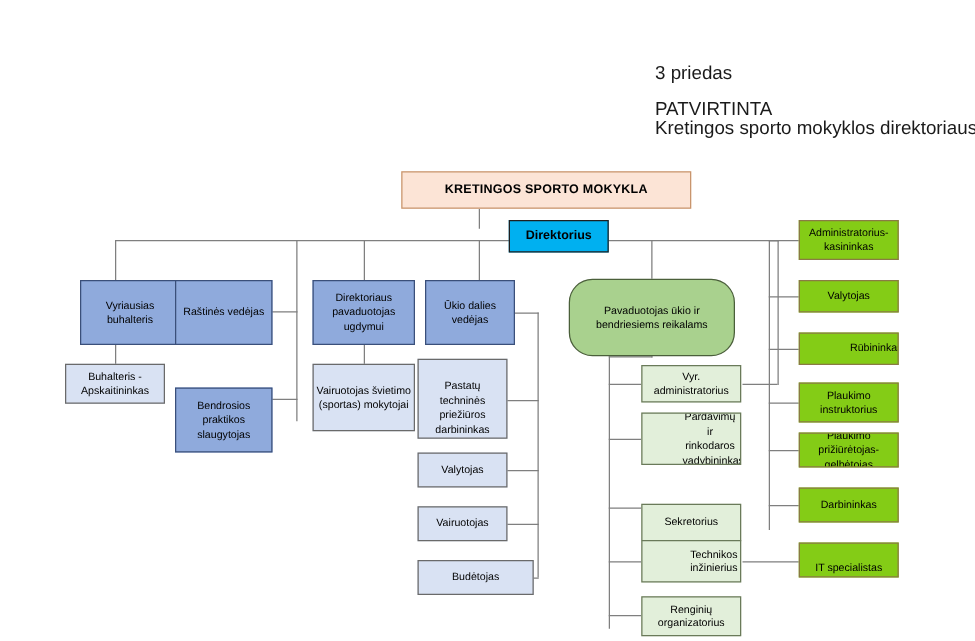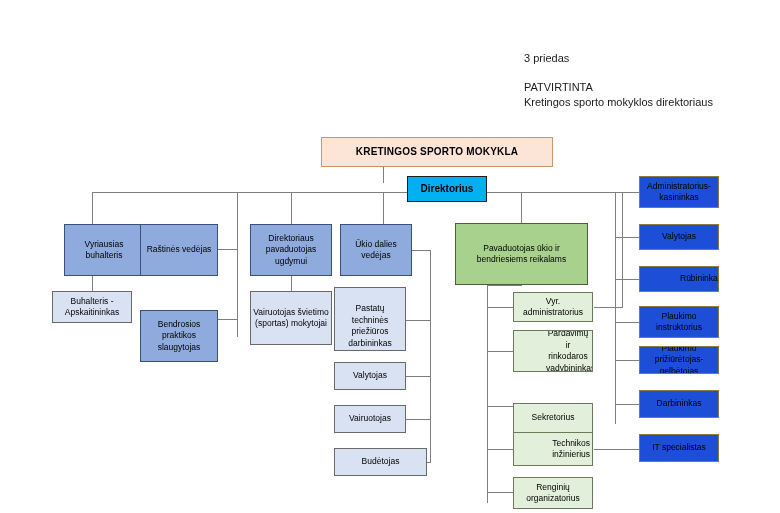--- a/index.html
+++ b/index.html
@@ -4,21 +4,21 @@
 <style>
   html,body{margin:0;padding:0;}
   body{
     width:780px;height:513px;
     background:#ffffff;
     font-family:"Liberation Sans","DejaVu Sans",sans-serif;
     overflow:hidden;
   }
   #stage{position:relative;width:780px;height:513px;}
 
-  .hdr{position:absolute;font-size:11px;color:#1a1a1a;line-height:15px;white-space:nowrap;}
+  .hdr{position:absolute;font-size:15px;color:#1a1a1a;line-height:15px;white-space:nowrap;}
 
   .box{
     position:absolute;
     box-sizing:border-box;
     display:flex;align-items:center;justify-content:center;
     text-align:center;
     border:1px solid #6a6a6a;
     color:#000000;
     font-size:8.5px;
     line-height:11.5px;
@@ -32,21 +32,21 @@
     font-weight:bold;font-size:10px;letter-spacing:.2px;
   }
   .dir-box{
     background:#00b0f0;border:1px solid #1f1f1f;
     font-weight:bold;font-size:10px;
   }
   .blue-box{background:#8faadc;border:1px solid #3a4f7a;}
   .pale-box{background:#d9e2f3;border:1px solid #6a6a6a;}
   .green-box{background:#a9d18e;border:1px solid #4a5f3a;}
   .palegreen-box{background:#e2efda;border:1px solid #6a7a5a;}
-  .yellow-box{background:#1d4ed8;border:1px solid #8a7a44;}
+  .yellow-box{background:#84cc16;border:1px solid #8a7a44;}
 
   .ln{position:absolute;background:#7f7f7f;}
   .ln.h{height:1px;}
   .ln.v{width:1px;}
 </style>
 </head>
 <body>
 
 <div id="stage">
 
@@ -138,21 +138,21 @@
   <div class="box pale-box" style="left:334px;top:362px;width:72px;height:28px;">
     <span>Valytojas</span>
   </div>
   <div class="box pale-box" style="left:334px;top:405px;width:72px;height:28px;">
     <span>Vairuotojas</span>
   </div>
   <div class="box pale-box" style="left:334px;top:448px;width:93px;height:28px;">
     <span>Budėtojas</span>
   </div>
 
-  <div class="box green-box" style="left:455px;top:223px;width:133px;height:62px;">
+  <div class="box green-box" style="left:455px;top:223px;width:133px;height:62px;border-radius:19px;">
     <span>Pavaduotojas ūkio ir bendriesiems reikalams</span>
   </div>
 
   <div class="box palegreen-box" style="left:513px;top:292px;width:80px;height:30px;">
     <span>Vyr. administratorius</span>
   </div>
   <div class="box palegreen-box" style="left:513px;top:330px;width:80px;height:42px;padding-left:32px;">
     <span>Pardavimų ir rinkodaros vadybininkas</span>
   </div>
   <div class="box palegreen-box" style="left:513px;top:391px;width:80px;height:30px;margin-top:12px;">
@@ -176,17 +176,17 @@
   </div>
   <div class="box yellow-box" style="left:639px;top:306px;width:80px;height:32px;">
     <span>Plaukimo instruktorius</span>
   </div>
   <div class="box yellow-box" style="left:639px;top:346px;width:80px;height:28px;">
     <span style="position:relative;top:0px;">Plaukimo prižiūrėtojas-gelbėtojas</span>
   </div>
   <div class="box yellow-box" style="left:639px;top:390px;width:80px;height:28px;">
     <span>Darbininkas</span>
   </div>
-  <div class="box yellow-box" style="left:639px;top:434px;width:80px;height:28px;">
+  <div class="box yellow-box" style="left:639px;top:434px;width:80px;height:28px;align-items:flex-end;">
     <span>IT specialistas</span>
   </div>
 
 </div>
 
 </body></html>

